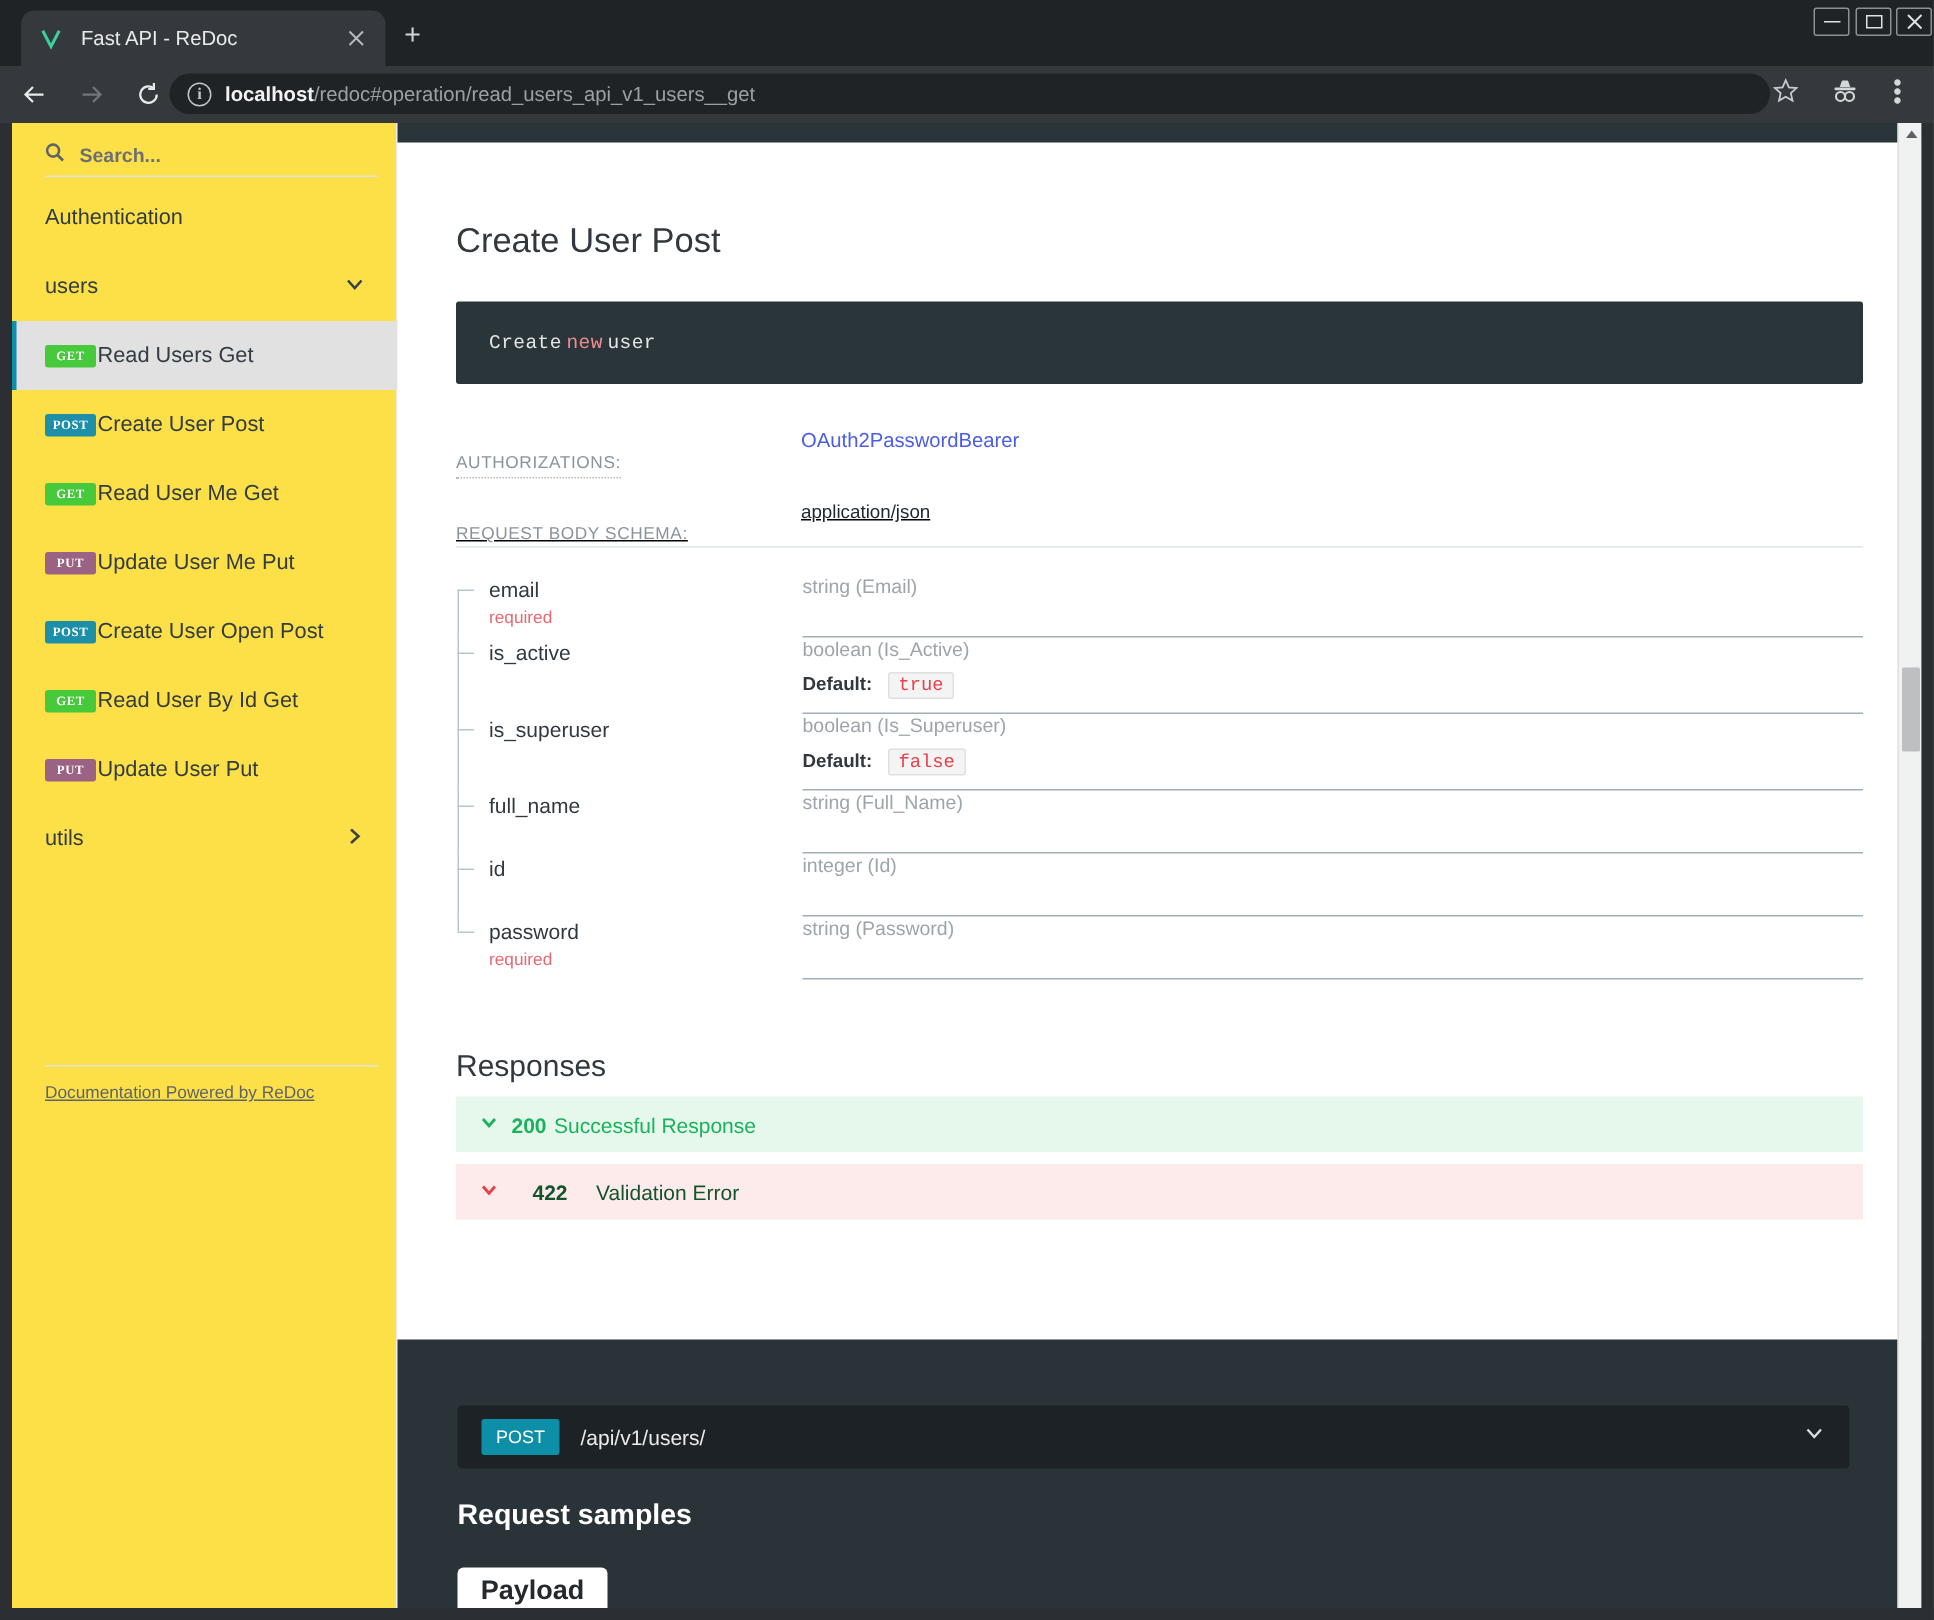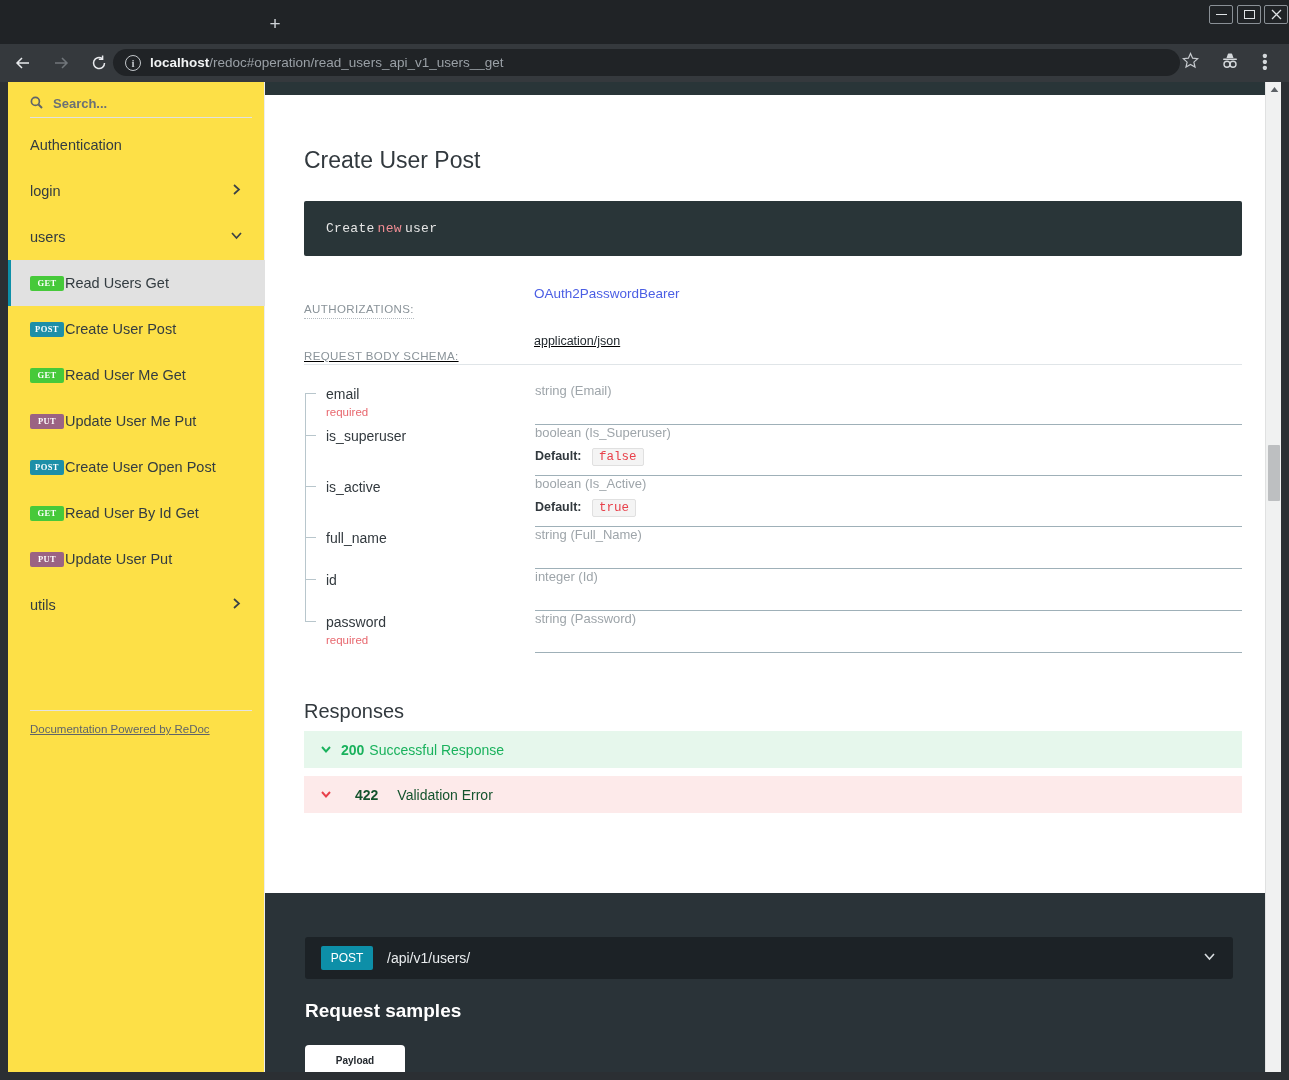--- a/index.html
+++ b/index.html
@@ -264,21 +264,21 @@
     flex: 1 1 auto; color: #e9ecee; font-size: 14px;
   }
   #endpoint-chev { flex: 0 0 auto; color: #d7dcdf; }
   #samples-title {
     position: absolute; left: 40px; top: 107px;
     color: #ffffff; font-size: 19px; font-weight: bold;
   }
   #payload-tab {
     position: absolute; left: 40px; top: 152px; width: 100px; height: 31px;
     background: #ffffff; border-radius: 4px;
-    color: #24292e; font-size: 10px; font-weight: bold;
+    color: #24292e; font-size: 18px; font-weight: bold;
     text-align: center; line-height: 31px;
   }
 
   
   #scrollbar {
     position: absolute; left: 1265px; top: 82px; width: 16px; height: 990px;
     background: #f0f1f1; border-left: 1px solid #e0e1e1;
   }
   #sb-up {
     position: absolute; left: 0; top: 0; width: 16px; height: 15px;
@@ -300,20 +300,33 @@
     position: absolute; left: 0; top: 82px; width: 8px; height: 998px;
     background: #2b2f33;
   }
 </style>
 </head>
 <body>
 
 <div id="browser-window">
 
   <div id="titlebar">
+    <div id="tab">
+      <span id="tab-logo">
+        <svg width="16" height="16" viewBox="0 0 16 16">
+          <path d="M2.5 2.5 L8 13 L13.5 2.5" fill="none" stroke="#3ecfa0" stroke-width="2"></path>
+        </svg>
+      </span>
+      <span id="tab-title">Fast API - ReDoc</span>
+      <span id="tab-close">
+        <svg width="11" height="11" viewBox="0 0 11 11">
+          <path d="M1 1 L10 10 M10 1 L1 10" stroke="#b8bcc0" stroke-width="1.3" fill="none"></path>
+        </svg>
+      </span>
+    </div>
     <div id="new-tab">+</div>
 
     <div class="wbtn" id="win-min">
       <span class="bar"></span>
     </div>
     <div class="wbtn" id="win-max">
       <span class="sq"></span>
     </div>
     <div class="wbtn" id="win-close">
       <svg width="11" height="11" viewBox="0 0 11 11">
@@ -381,28 +394,20 @@
         </span>
         <input id="search-input" type="text" placeholder="Search..." style="">
       </div>
 
       <div style="position:absolute; left:0; top:40px; width:257px;">
 
         <div class="group-row">
           <span class="label">Authentication</span>
         </div>
 
-        <div class="group-row">
-          <span class="label">login</span>
-          <span class="chev">
-            <svg width="13" height="13" viewBox="0 0 13 13">
-                <path d="M4 2 L9 6.5 L4 11" fill="none" stroke="#3b4246" stroke-width="1.7"></path>
-              </svg>
-          </span>
-        </div>
 
         <div class="group-row">
           <span class="label">users</span>
           <span class="chev">
             <svg width="13" height="13" viewBox="0 0 13 13">
                 <path d="M2 4 L6.5 9 L11 4" fill="none" stroke="#3b4246" stroke-width="1.7"></path>
               </svg>
           </span>
         </div>
 
@@ -499,44 +504,44 @@
               <div class="ftype">string (Email)</div>
             </div>
           </div>
 
           <div class="field">
             <div class="tree">
                 <div class="vline"></div>
                 <div class="tick"></div>
               </div>
             <div class="fname">
+              <span class="n">is_active</span>
+            </div>
+            <div class="fdesc">
+              <div class="ftype">boolean (Is_Active)</div>
+              <div class="fdefault">
+                <span>Default:</span>
+                <span class="chip">true</span>
+              </div>
+            </div>
+          </div>
+
+          <div class="field">
+            <div class="tree">
+                <div class="vline"></div>
+                <div class="tick"></div>
+              </div>
+            <div class="fname">
               <span class="n">is_superuser</span>
             </div>
             <div class="fdesc">
               <div class="ftype">boolean (Is_Superuser)</div>
               <div class="fdefault">
                 <span>Default:</span>
                 <span class="chip">false</span>
-              </div>
-            </div>
-          </div>
-
-          <div class="field">
-            <div class="tree">
-                <div class="vline"></div>
-                <div class="tick"></div>
-              </div>
-            <div class="fname">
-              <span class="n">is_active</span>
-            </div>
-            <div class="fdesc">
-              <div class="ftype">boolean (Is_Active)</div>
-              <div class="fdefault">
-                <span>Default:</span>
-                <span class="chip">true</span>
               </div>
             </div>
           </div>
 
           <div class="field">
             <div class="tree">
                 <div class="vline"></div>
                 <div class="tick"></div>
               </div>
             <div class="fname">

